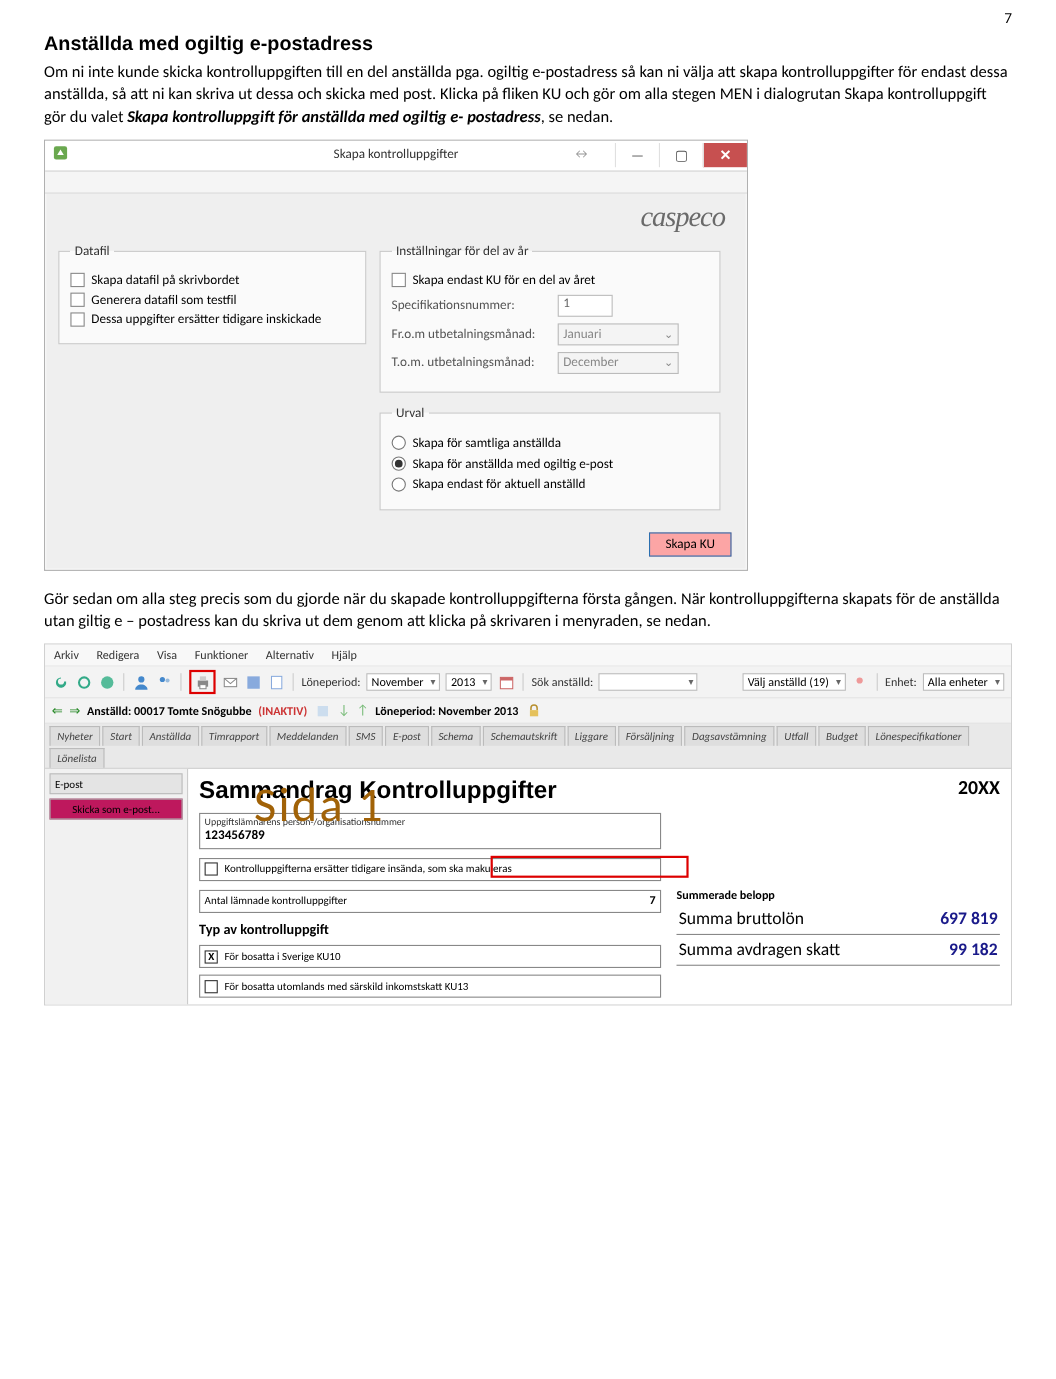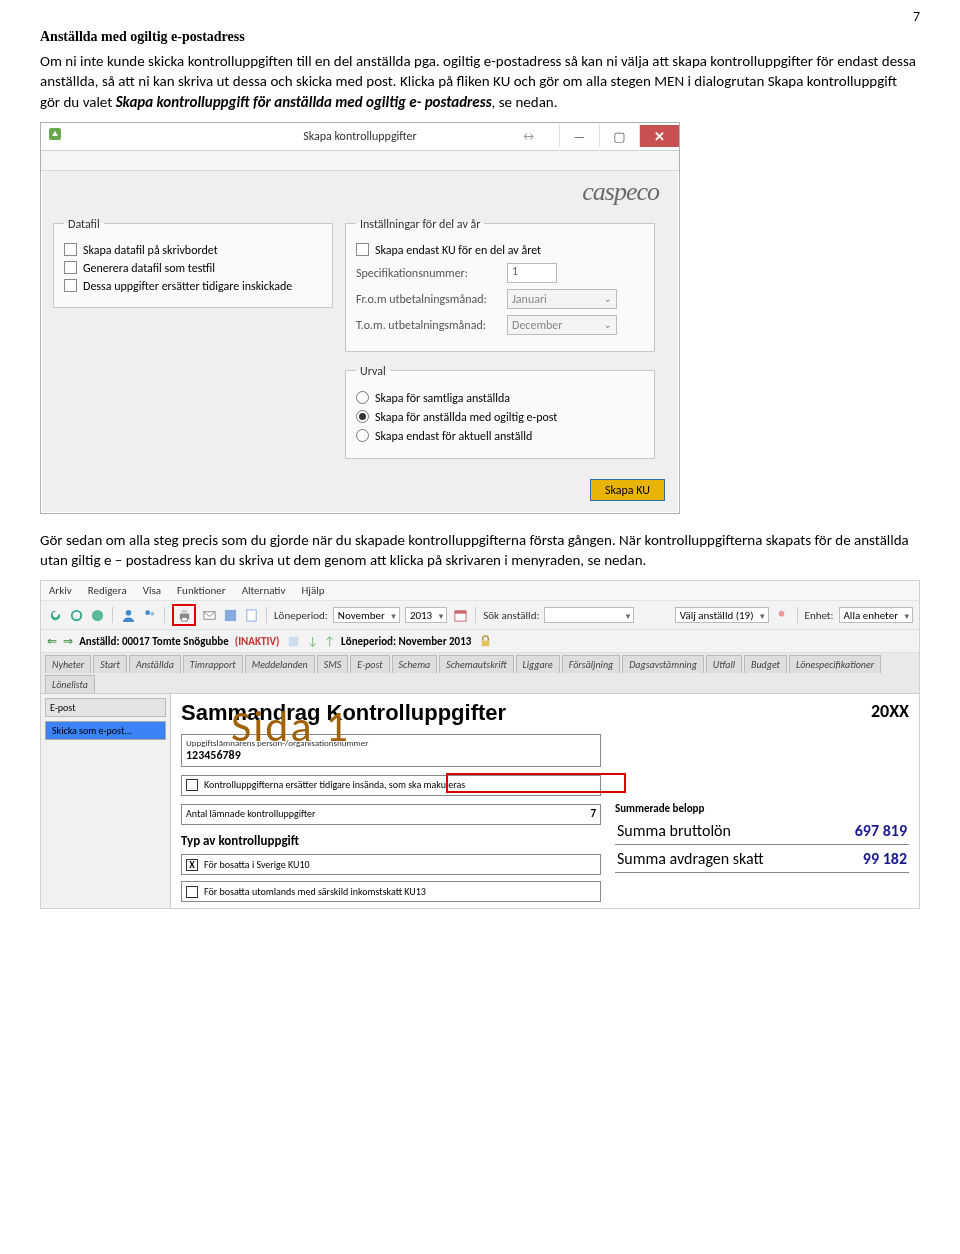--- a/index.html
+++ b/index.html
@@ -6,21 +6,21 @@
   body {
     margin: 0;
     padding: 0 40px 20px 40px;
     font-family: Calibri, Arial, sans-serif;
     font-size: 15px;
     color: #000;
     background: #fff;
     width: 960px;
   }
   .page-num { text-align: right; font-size: 14px; padding-top: 8px; }
-  h2 { font-family: Liberation Serif, serif; font-weight: bold; font-size: 14px; margin: 4px 0 6px 0; }
+  h2 { font-family: Liberation Sans, sans-serif; font-weight: bold; font-size: 18px; margin: 4px 0 6px 0; }
   p { margin: 0 0 6px 0; line-height: 1.35; }
   .bolditalic { font-style: italic; font-weight: bold; }
 
   
   .dialog-wrap { margin: 10px 0 16px 0; }
   .dialog {
     width: 640px;
     border: 1px solid #b0b0b0;
     background: #efefef;
     box-shadow: inset 0 0 0 1px #fff;
@@ -53,21 +53,21 @@
   .chk { width:13px; height:13px; border:1px solid #888; background:#fff; flex:none; }
   .form-row { display:flex; align-items:center; gap:6px; margin:6px 0; font-size:12px; color:#555;}
   .form-row label { width:145px; }
   .tbox { border:1px solid #bbb; background:#fff; height:20px; width:50px; padding:0 4px; font-size:12px; color:#666;}
   .combo { border:1px solid #bbb; background:#f4f4f4; height:20px; width:110px; padding:0 4px; font-size:12px; color:#888; display:flex; align-items:center; justify-content:space-between;}
   .combo .chev { font-size:10px; color:#888; }
   .radio-row { display:flex; align-items:center; gap:6px; margin:5px 0; font-size:12px;}
   .radio { width:13px; height:13px; border:1px solid #777; border-radius:50%; background:#fff; flex:none; display:flex; align-items:center; justify-content:center;}
   .radio.sel::after { content:""; width:7px; height:7px; border-radius:50%; background:#333; }
   .dlg-footer { text-align:right; padding: 8px 14px 12px 0;}
-  .btn { display:inline-block; border:1px solid #2a6fb0; background:#eab308; padding:3px 14px; font-size:12px; }
+  .btn { display:inline-block; border:1px solid #2a6fb0; background:#fca5a5; padding:3px 14px; font-size:12px; }
 
   
   .app-wrap { margin-top:10px; border:1px solid #d0d0d0; background:#f3f3f3; font-size:11px; }
   .menubar { display:flex; gap:16px; padding:3px 8px; background:#f8f8f8; border-bottom:1px solid #e4e4e4; font-size:11px; color:#333;}
   .toolbar { display:flex; align-items:center; gap:5px; padding:3px 6px; border-bottom:1px solid #e0e0e0; background:#f3f3f3; flex-wrap:nowrap; }
   .ticon { width:16px; height:16px; display:inline-flex; align-items:center; justify-content:center; }
   .ticon svg { width:15px; height:15px; }
   .red-box { border:2px solid #d00; padding:1px 2px; display:inline-flex; }
   .tsep { width:1px; height:16px; background:#ccc; margin:0 2px;}
   .tlabel { font-size:11px; color:#333; }
@@ -76,21 +76,21 @@
   .row2 { display:flex; align-items:center; gap:6px; padding:3px 6px; border-bottom:1px solid #e0e0e0; background:#f3f3f3; font-size:11px;}
   .arrow { font-size:12px; }
   .green { color:#2a8a2a; }
   .redtxt { color:#c33; font-weight:bold; }
   .bold { font-weight:bold; }
   .tabs { display:flex; gap:2px; padding:2px 4px 0 4px; background:#e9e9e9; border-bottom:1px solid #ccc; font-size:10px; flex-wrap:wrap;font-style:italic;}
   .tab { background:#dedede; border:1px solid #bbb; border-bottom:none; padding:2px 6px; color:#444; }
   .content { display:flex; background:#fff; }
   .side { width:130px; border-right:1px solid #ccc; background:#f1f1f1; padding:4px;}
   .side-hdr { border:1px solid #bbb; background:#e4e4e4; font-size:10px; padding:2px 4px; margin-bottom:4px;}
-  .side-btn { border:1px solid #aaa; background:#3b82f6; font-size:10px; padding:2px 6px; }
+  .side-btn { border:1px solid #aaa; background:#be185d; font-size:10px; padding:2px 6px; text-align:center;}
   .doc { flex:1; padding:6px 10px; position:relative; }
   .doc-title { font-size:22px; font-weight:bold; font-family: Arial, sans-serif; }
   .watermark { position:absolute; left:60px; top:5px; font-size:44px; color:#a16207; font-weight:300; letter-spacing:2px; pointer-events:none;}
   .year { position:absolute; right:10px; top:6px; font-size:18px; font-weight:bold;}
   .fbox { border:1px solid #888; margin-top:8px; padding:2px 4px 4px 4px; font-size:10px; width:420px;}
   .fbox .lbl { font-size:9px; color:#333; }
   .fbox .val { font-size:12px; font-weight:bold; }
   .fbox.inline { display:flex; align-items:center; gap:6px; }
   .num-right { margin-left:auto; font-weight:bold; font-size:11px;}
   .two-col { display:flex; gap:14px; align-items:flex-start; }

